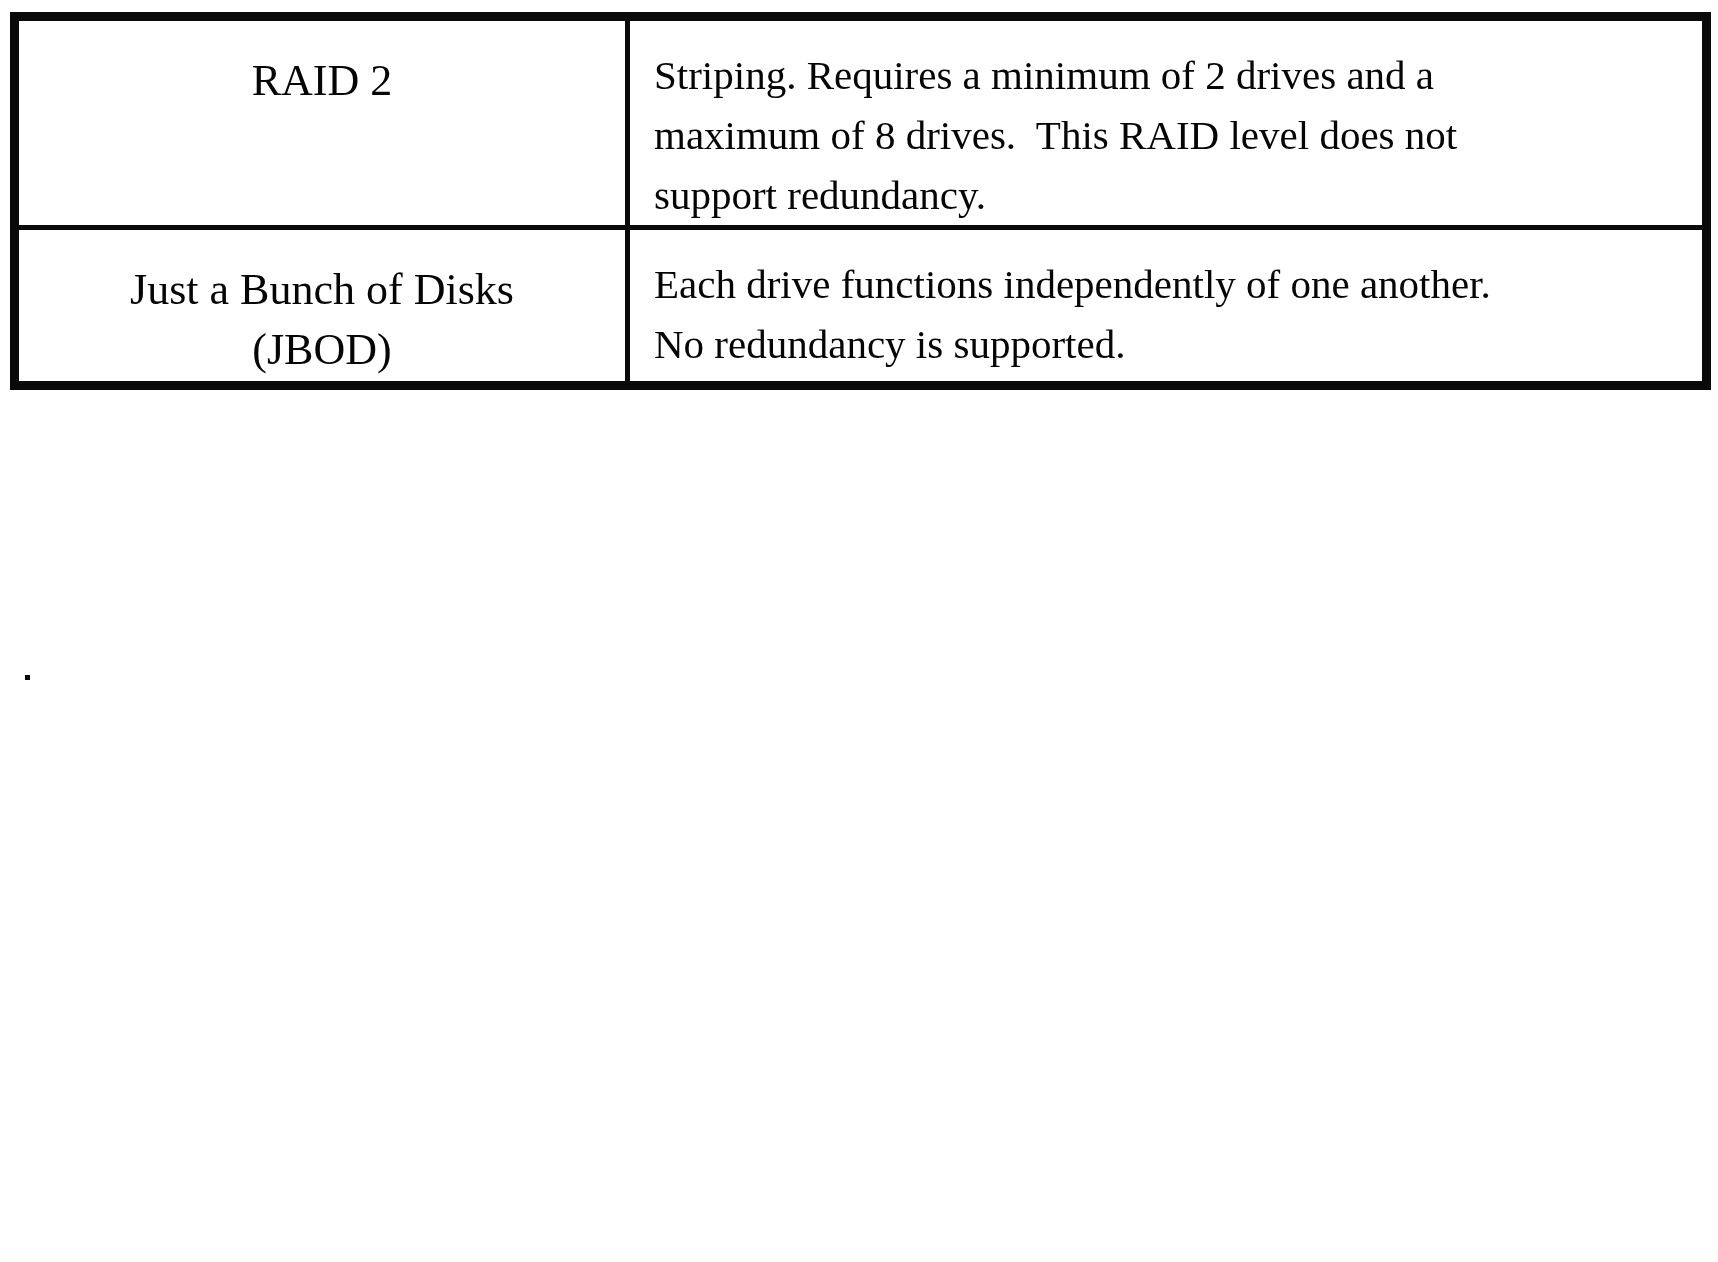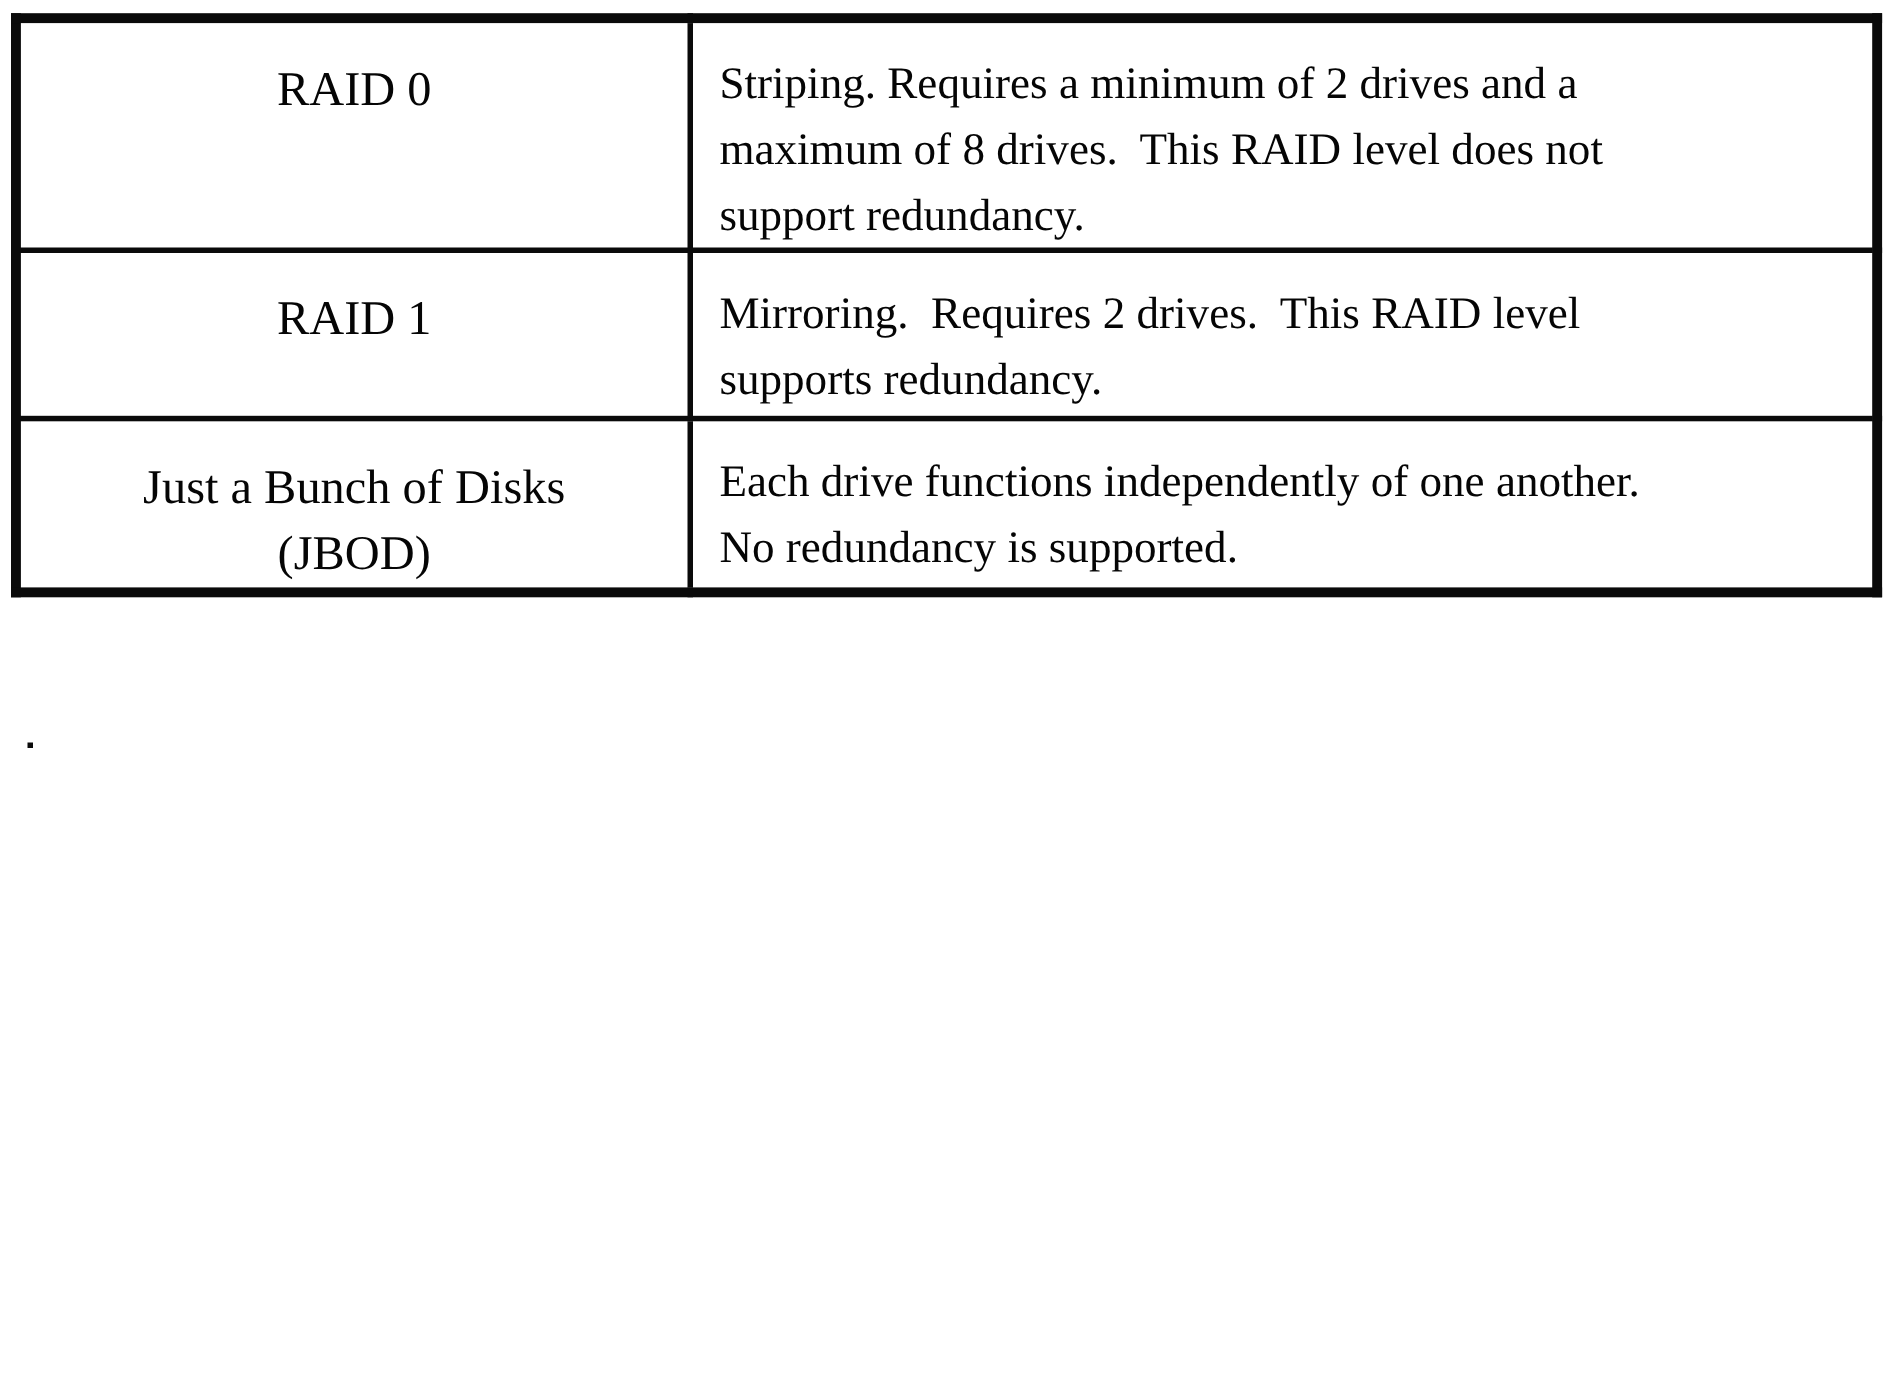--- a/index.html
+++ b/index.html
@@ -82,31 +82,26 @@
 <div class="page">
 
   <table class="raid-table">
     <colgroup>
       <col class="c-level">
       <col class="c-desc">
     </colgroup>
     <tbody>
 
       <tr class="r-0">
-        <td class="level-cell">RAID 0</td>
+        <td class="level-cell">RAID 2</td>
         <td class="desc-cell">Striping. Requires a minimum of 2 drives and a
 maximum of 8 drives.  This RAID level does not
 support redundancy.</td>
       </tr>
 
-      <tr class="r-1">
-        <td class="level-cell">RAID 1</td>
-        <td class="desc-cell">Mirroring.  Requires 2 drives.  This RAID level
-supports redundancy.</td>
-      </tr>
 
 
 
 
       <tr class="r-5">
         <td class="level-cell">Just a Bunch of Disks
 (JBOD)</td>
         <td class="desc-cell">Each drive functions independently of one another.
 No redundancy is supported.</td>
       </tr>

